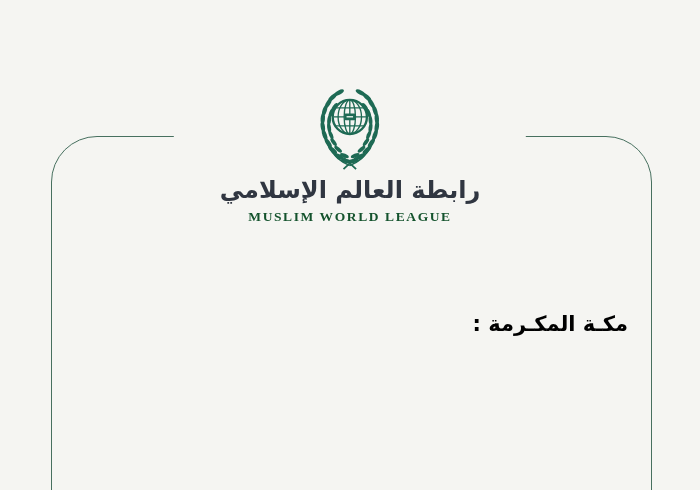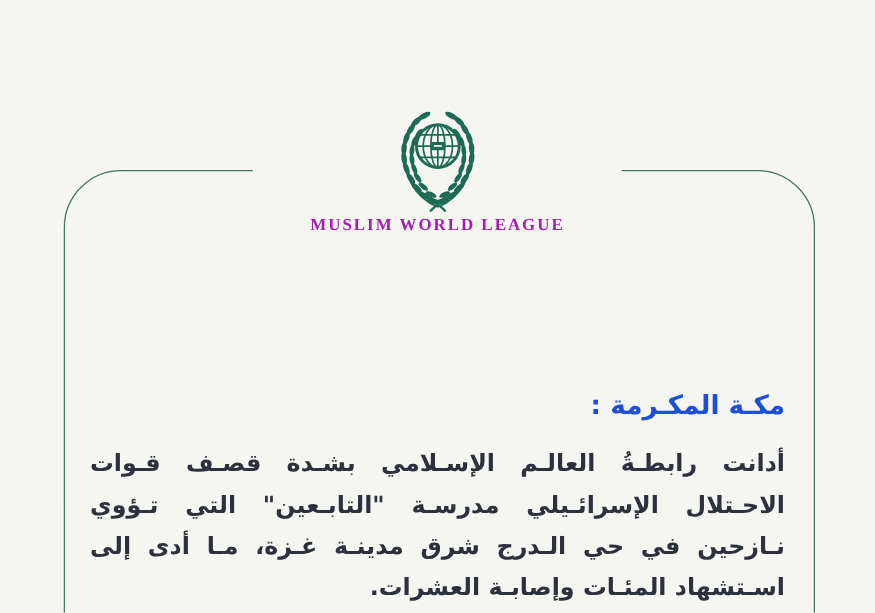--- a/index.html
+++ b/index.html
@@ -21,33 +21,33 @@
     background:#f5f5f2;padding:0 46px;z-index:2;
   }
   .emblem{display:block;}
   .calligraphy{
     margin-top:3px;white-space:nowrap;direction:rtl;
     font-size:24px;font-weight:bold;color:#303641;line-height:1.4;
   }
   .wordmark{
     margin-top:1px;white-space:nowrap;
     font-family:"Liberation Serif","DejaVu Serif",serif;
-    font-size:13.5px;font-weight:bold;letter-spacing:1.6px;color:#a21caf;
+    font-size:13.5px;font-weight:bold;letter-spacing:1.6px;color:#14532d;
   }
   .banner{
     margin-top:9px;background:#12574a;color:#ffffff;
     border-radius:9px;padding:4px 30px 7px 30px;
     font-size:23px;font-weight:bold;direction:rtl;line-height:1.3;
     white-space:nowrap;
   }
   .content{
     position:absolute;left:72px;top:308px;width:556px;direction:rtl;z-index:3;
   }
   .city-heading{
-    text-align:right;font-size:21px;font-weight:bold;color:#1d4ed8;
+    text-align:right;font-size:21px;font-weight:bold;color:#000000;
     line-height:32px;margin:0 0 15px 0;
   }
   .statement-body{
     margin:0;text-align:justify;text-align-last:right;text-justify:inter-word;
     font-size:19px;font-weight:bold;color:#2c313c;line-height:33px;
   }
 </style>
 </head>
 <body>
 
@@ -120,21 +120,21 @@
       <use href="#lfs" transform="translate(29,52) rotate(-22)"></use>
       <use href="#lfs" transform="translate(27,44) rotate(-8)"></use>
       <use href="#lfs" transform="translate(27,36) rotate(6)"></use>
       <use href="#lfs" transform="translate(29,28) rotate(20)"></use>
       <use href="#lfs" transform="translate(33,21) rotate(34)"></use>
     </g>
 
     <path d="M43 90 L57 77 M57 90 L43 77" stroke="#1e6a54" stroke-width="2" fill="none"></path>
   </svg>
 
+  <div class="calligraphy">رابطة العالم الإسلامي</div>
 
   <div class="wordmark">MUSLIM WORLD LEAGUE</div>
 
 </div>
 
 <div class="content">
   <h2 class="city-heading">مكـة المكـرمة :</h2>
-  <p class="statement-body">أدانت رابطـةُ العالـم الإسـلامي بشـدة قصـف قـوات الاحـتلال الإسرائـيلي مدرسـة "التابـعين" التي تـؤوي نـازحين في حي الـدرج شرق مدينـة غـزة، مـا أدى إلى اسـتشهاد المئـات وإصابـة العشرات.</p>
 </div>
 
 </body></html>

